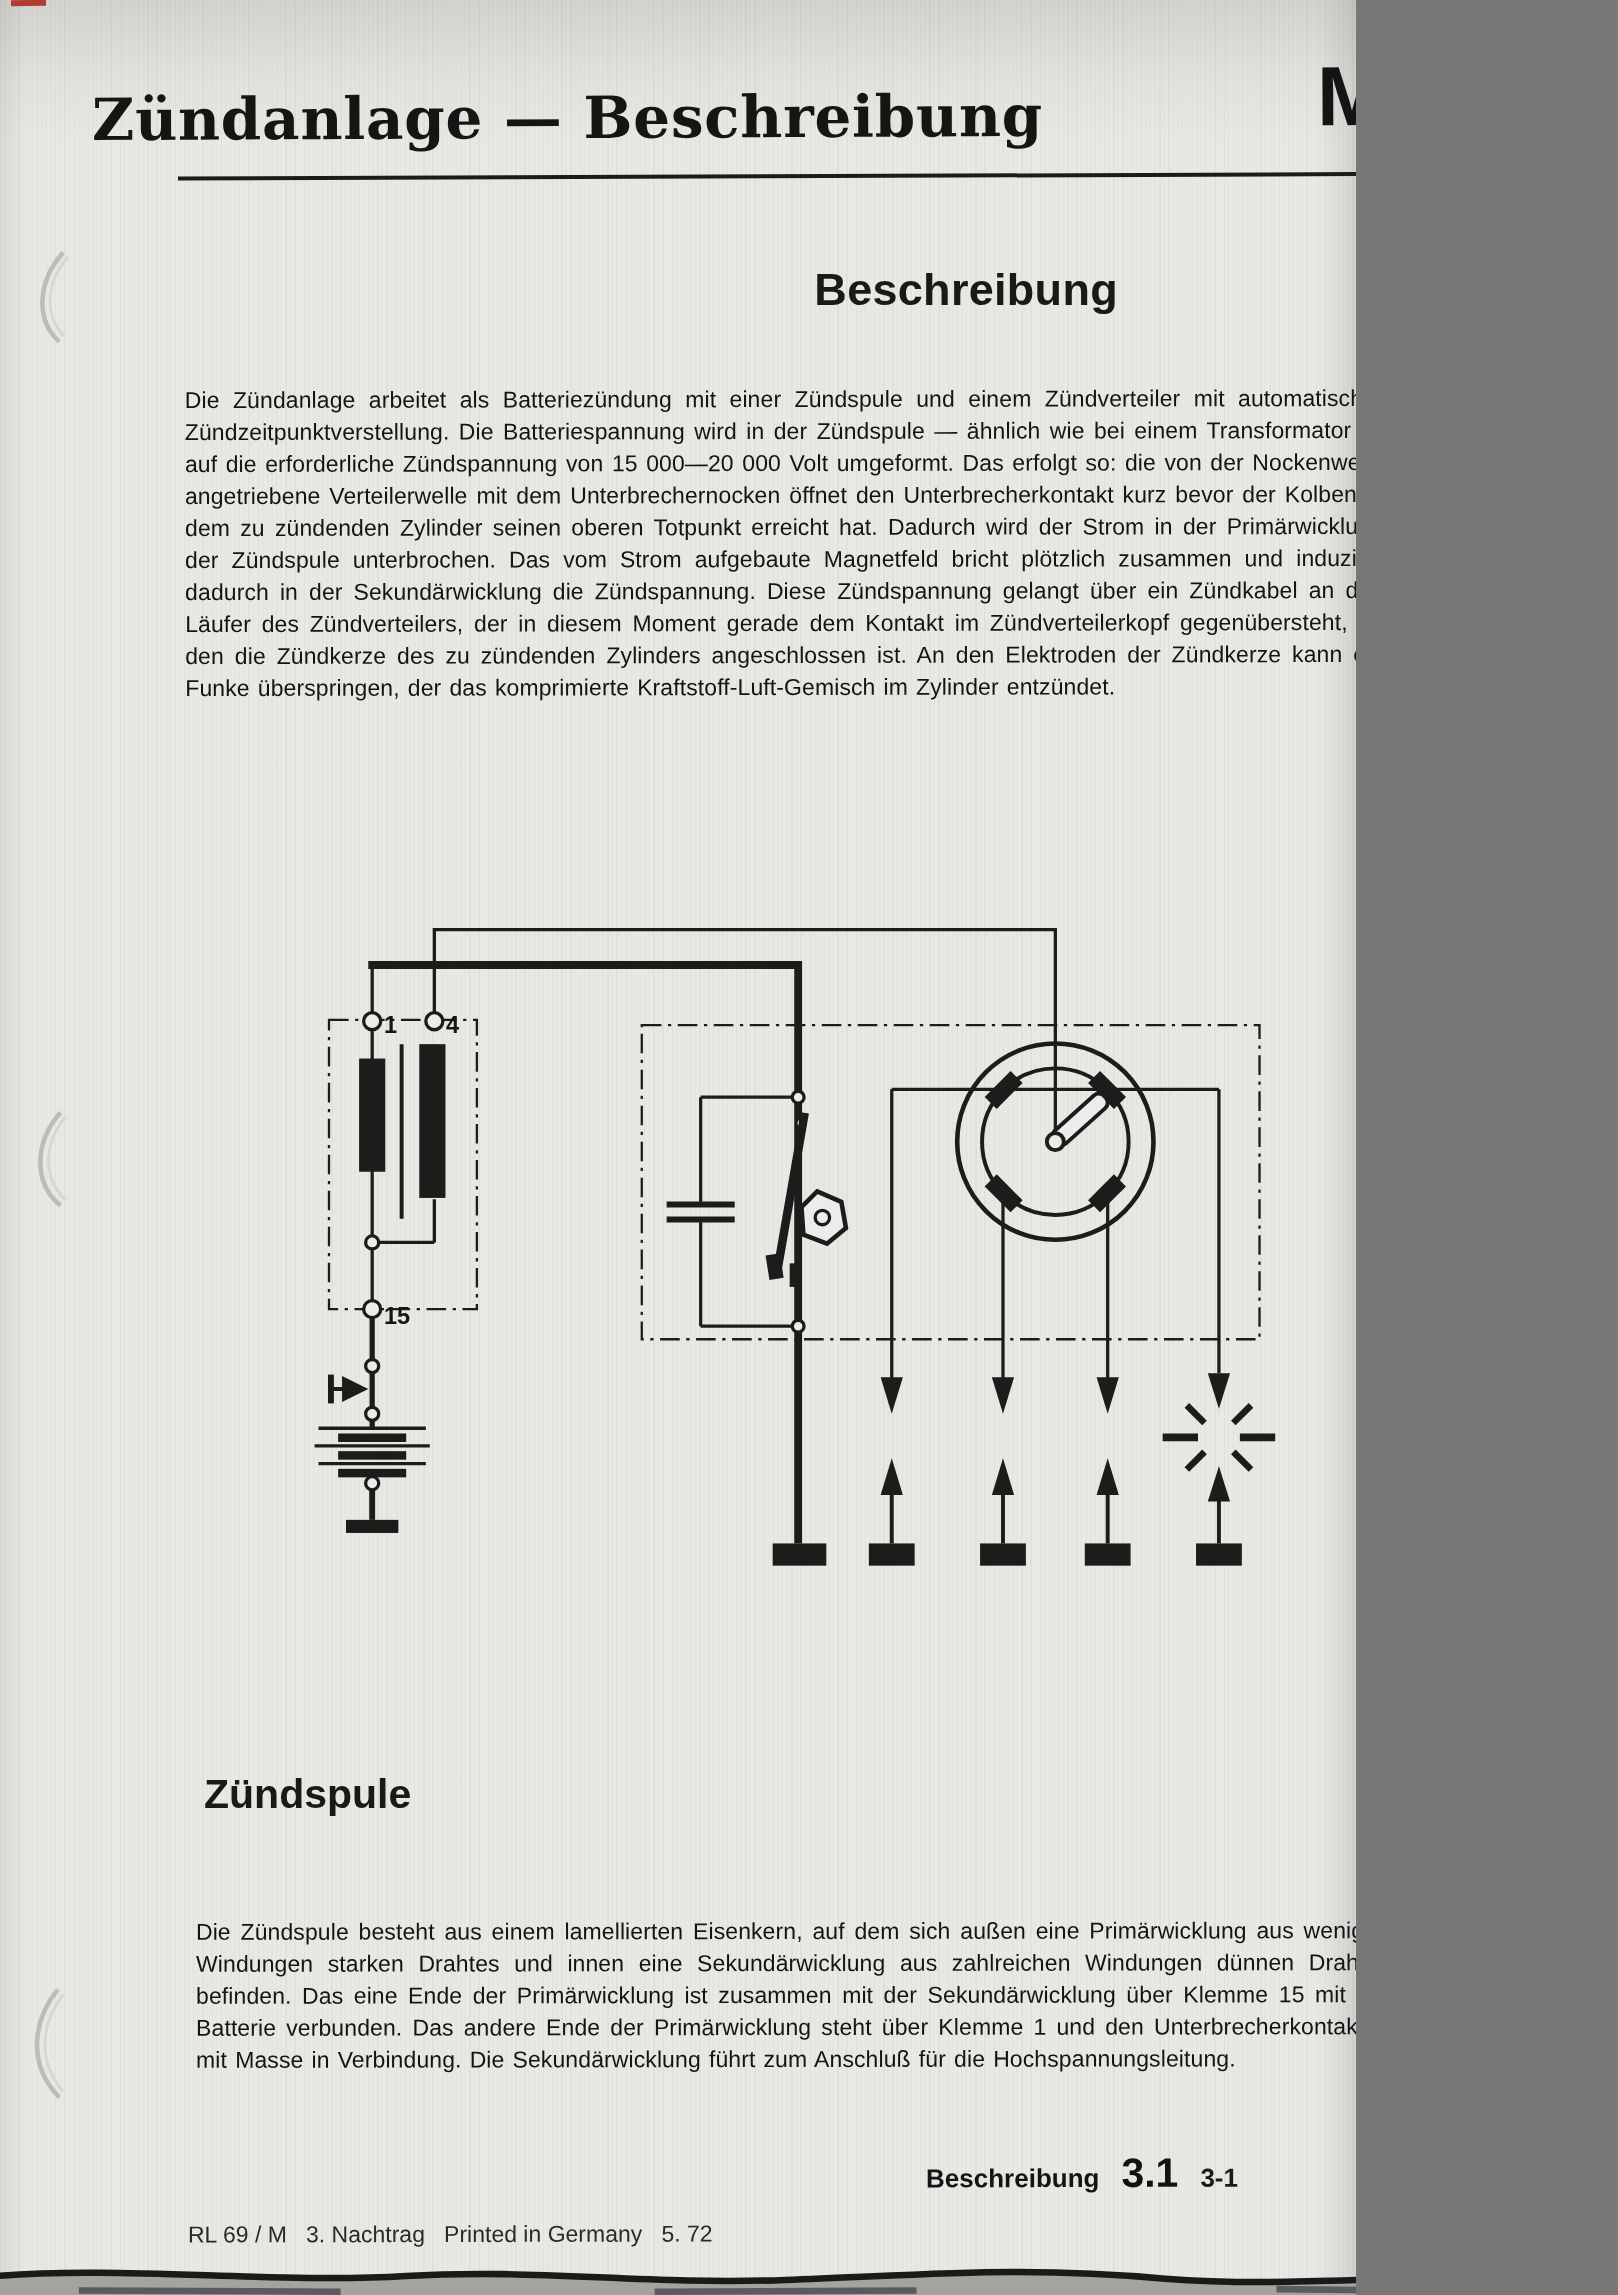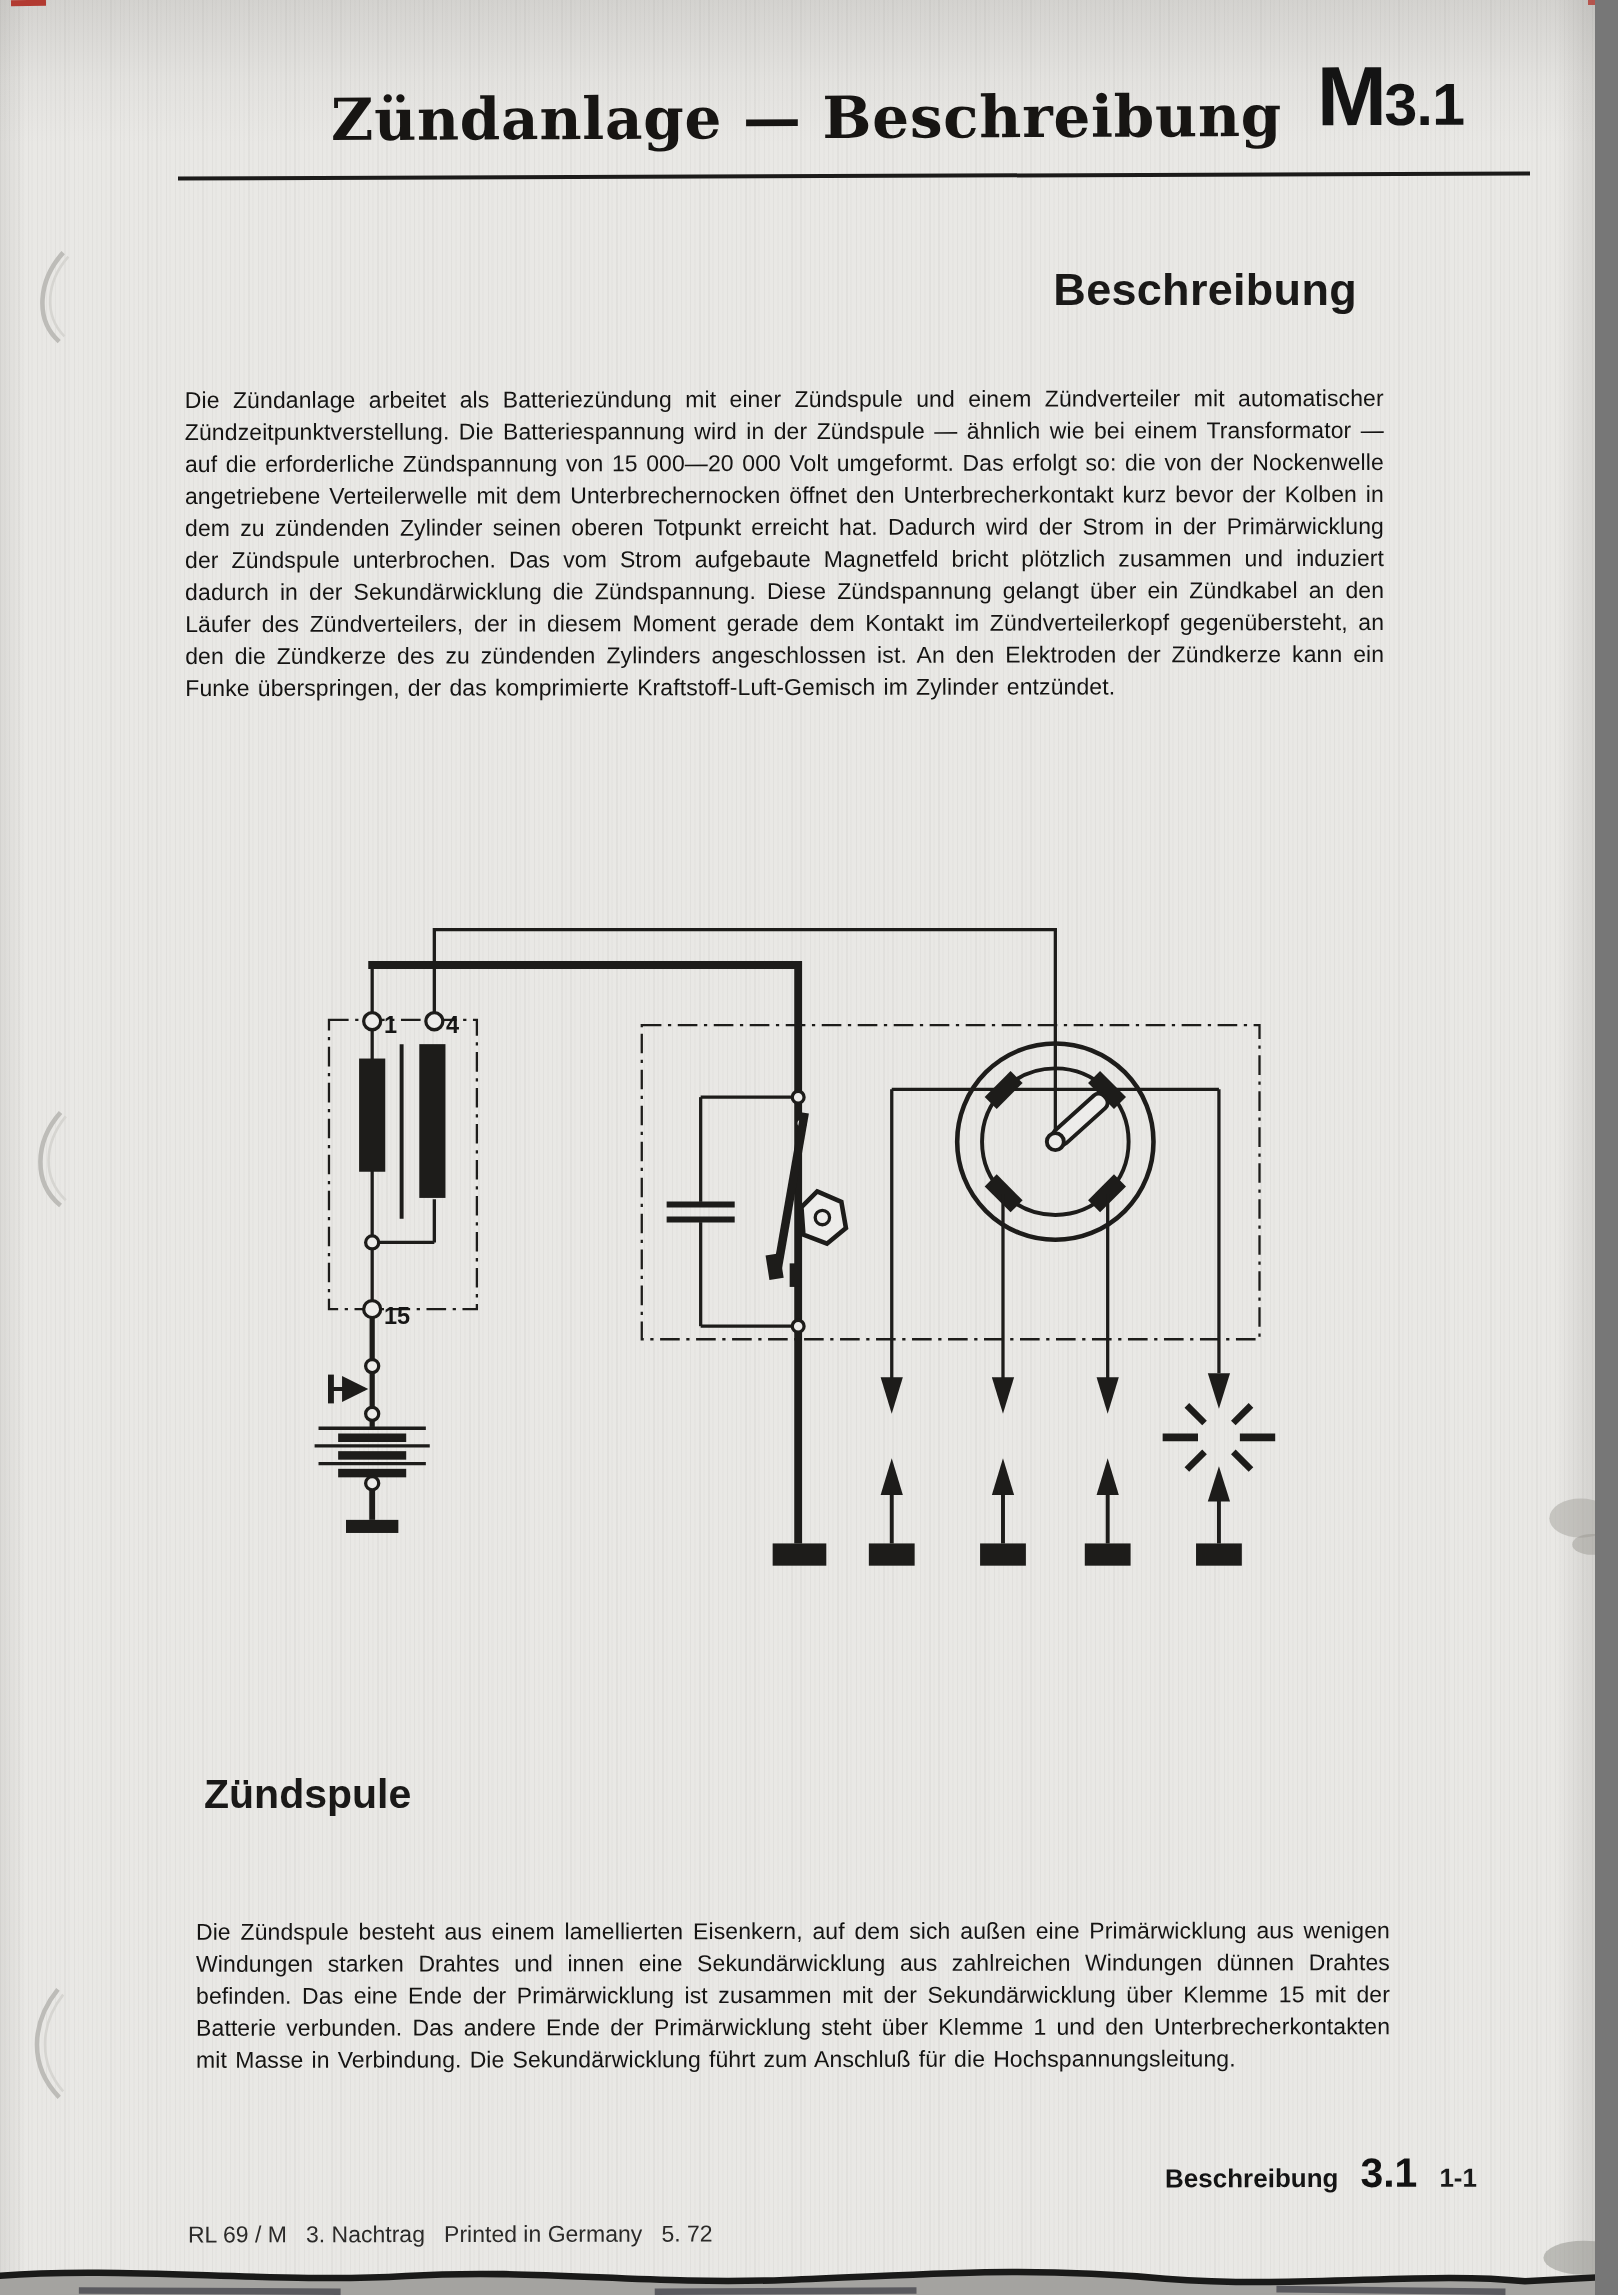--- a/index.html
+++ b/index.html
@@ -1,18 +1,18 @@
 <!DOCTYPE html>
 <html style="font-size:10.5px"><head>
 <meta charset="utf-8">
 <style>
   html,body{margin:0;padding:0;background:#777;}
   .page{
     position:relative;
-    width:1595px;height:2295px;
+    width:1356px;height:2295px;
     background:
       linear-gradient(180deg, rgba(125,123,119,.20) 0px, rgba(125,123,119,.06) 79px, rgba(0,0,0,0) 144px),
       linear-gradient(270deg, rgba(110,108,104,.18) 0px, rgba(0,0,0,0) 39px),
       linear-gradient(90deg, rgba(110,108,104,.12) 0px, rgba(0,0,0,0) 26px),
       #e9e8e5;
     overflow:hidden;
     font-family:"Liberation Sans", sans-serif;
     color:#161616;
   }
   .page::before{
@@ -186,21 +186,21 @@
       <rect class="inkfill" x="1827" y="2358" width="70" height="34"></rect>
     </g>
   </svg>
 
   <div class="subsection-heading">Zündspule</div>
   <div class="body-para para-coil">Die Zündspule besteht aus einem lamellierten Eisenkern, auf dem sich außen eine Primärwicklung aus wenigen Windungen starken Drahtes und innen eine Sekundärwicklung aus zahlreichen Windungen dünnen Drahtes befinden. Das eine Ende der Primärwicklung ist zusammen mit der Sekundärwicklung über Klemme 15 mit der Batterie verbunden. Das andere Ende der Primärwicklung steht über Klemme 1 und den Unterbrecherkontakten mit Masse in Verbindung. Die Sekundärwicklung führt zum Anschluß für die Hochspannungsleitung.</div>
 
   <div class="footer-right">
     <span class="f-label">Beschreibung</span>
     <span class="f-section">3.1</span>
-    <span class="f-page">1-1</span>
+    <span class="f-page">3-1</span>
   </div>
   <div class="footer-imprint">RL 69 / M   3. Nachtrag   Printed in Germany   5. 72</div>
 
   <svg class="overlay-svg" width="1619" height="2295" viewBox="0 0 2473 3507" xmlns="http://www.w3.org/2000/svg">
     <g fill="none">
       <path d="M96,386 C58,428 52,488 90,522" stroke="#bdbcb8" stroke-width="7"></path>
       <path d="M104,392 C70,430 66,482 98,514" stroke="#d6d5d1" stroke-width="4"></path>
       <path d="M92,1700 C52,1745 50,1808 92,1842" stroke="#bdbcb8" stroke-width="7"></path>
       <path d="M100,1706 C66,1748 64,1800 100,1834" stroke="#d6d5d1" stroke-width="4"></path>
       <path d="M88,3040 C46,3092 44,3158 90,3205" stroke="#bdbcb8" stroke-width="7"></path>

